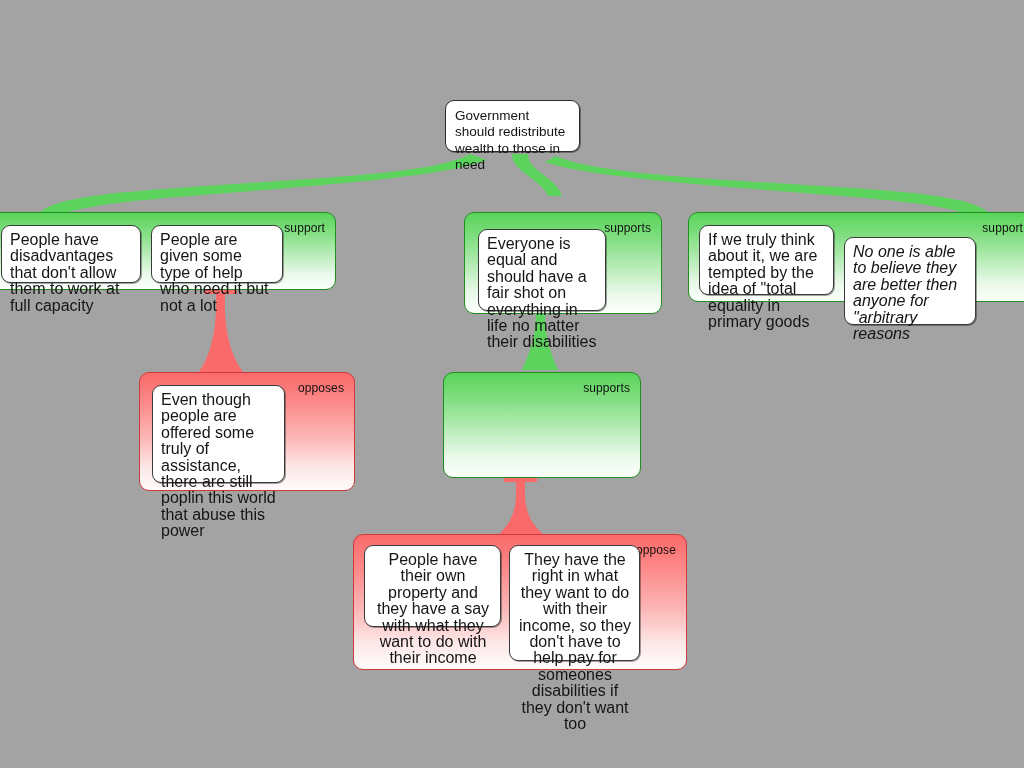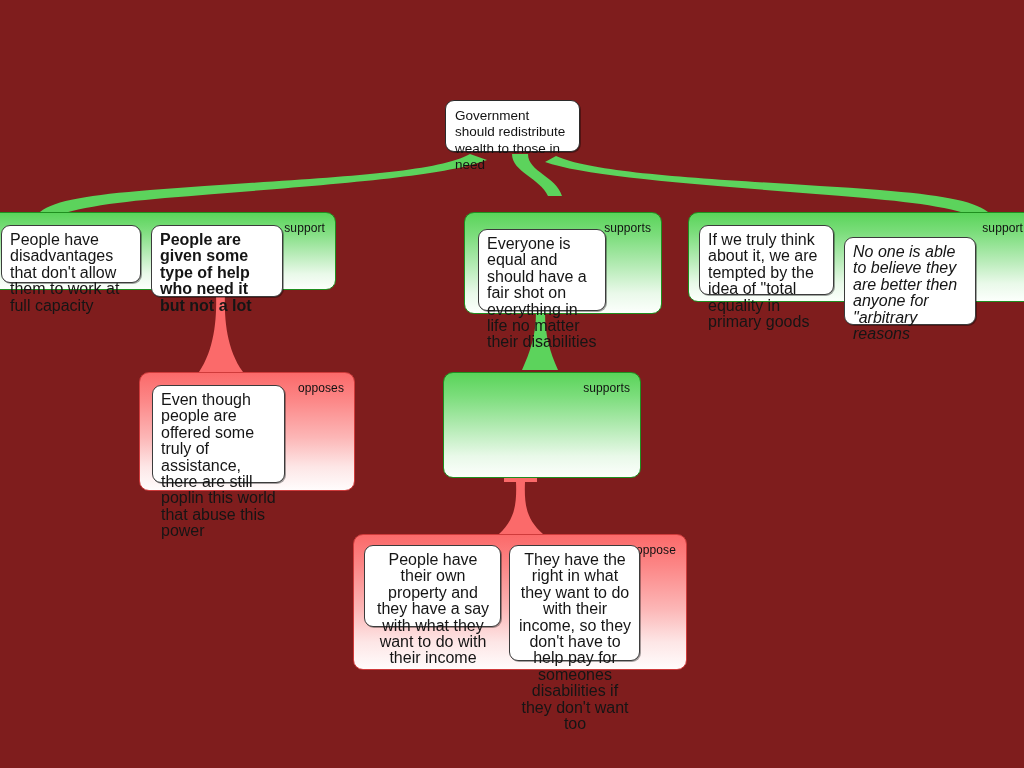--- a/index.html
+++ b/index.html
@@ -1,17 +1,17 @@
 <!DOCTYPE html>
 <html><head>
 <meta charset="utf-8">
 <style>
   html,body{margin:0;padding:0;background:#000;}
   body{width:1024px;height:768px;overflow:hidden;font-family:"Liberation Sans",sans-serif;}
-  #stage{position:relative;width:1024px;height:768px;background:#7f1d1d;}
+  #stage{position:relative;width:1024px;height:768px;background:#a3a3a3;}
 
   svg.links{position:absolute;left:0;top:0;width:1024px;height:768px;pointer-events:none;}
 
   .group{position:absolute;border-radius:10px;box-sizing:border-box;}
   .group.support{background:linear-gradient(180deg,#5ad45a 0%,#7bdd7b 22%,#b9ecb9 55%,#e9f9e9 80%,#fcfffc 100%);border:1px solid #1f8f1f;}
   .group.oppose{background:linear-gradient(180deg,#fb6a6a 0%,#fc8585 22%,#fcb6b6 55%,#fde6e6 80%,#fffcfc 100%);border:1px solid #cf3b3b;}
 
   .group-label{position:absolute;top:8px;right:10px;font-size:12px;color:#111;letter-spacing:0.1px;white-space:nowrap;}
 
   .card{position:absolute;background:#fff;border:1.6px solid #3b3b3b;border-radius:9px;box-sizing:border-box;
@@ -44,21 +44,21 @@
 
   <div class="root" style="left:445px;top:100px;width:135px;height:52px;">
     <span>Government should redistribute wealth to those in need</span>
   </div>
 
   <div class="group support" style="left:-10px;top:212px;width:346px;height:78px;">
     <span class="group-label">support</span>
     <div class="card" style="left:10px;top:12px;width:140px;height:58px;position:absolute;">
       <span>People have disadvantages that don't allow them to work at full capacity</span>
     </div>
-    <div class="card" style="left:160px;top:12px;width:132px;height:72px;position:absolute;font-weight:bold;">
+    <div class="card" style="left:160px;top:12px;width:132px;height:58px;position:absolute;">
       <span>People are given some type of help who need it but not a lot</span>
     </div>
   </div>
 
   <div class="group support" style="left:464px;top:212px;width:198px;height:102px;">
     <span class="group-label">supports</span>
     <div class="card" style="left:13px;top:16px;width:128px;height:82px;position:absolute;">
       <span>Everyone is equal and should have a fair shot on everything in life no matter their disabilities</span>
     </div>
   </div>

